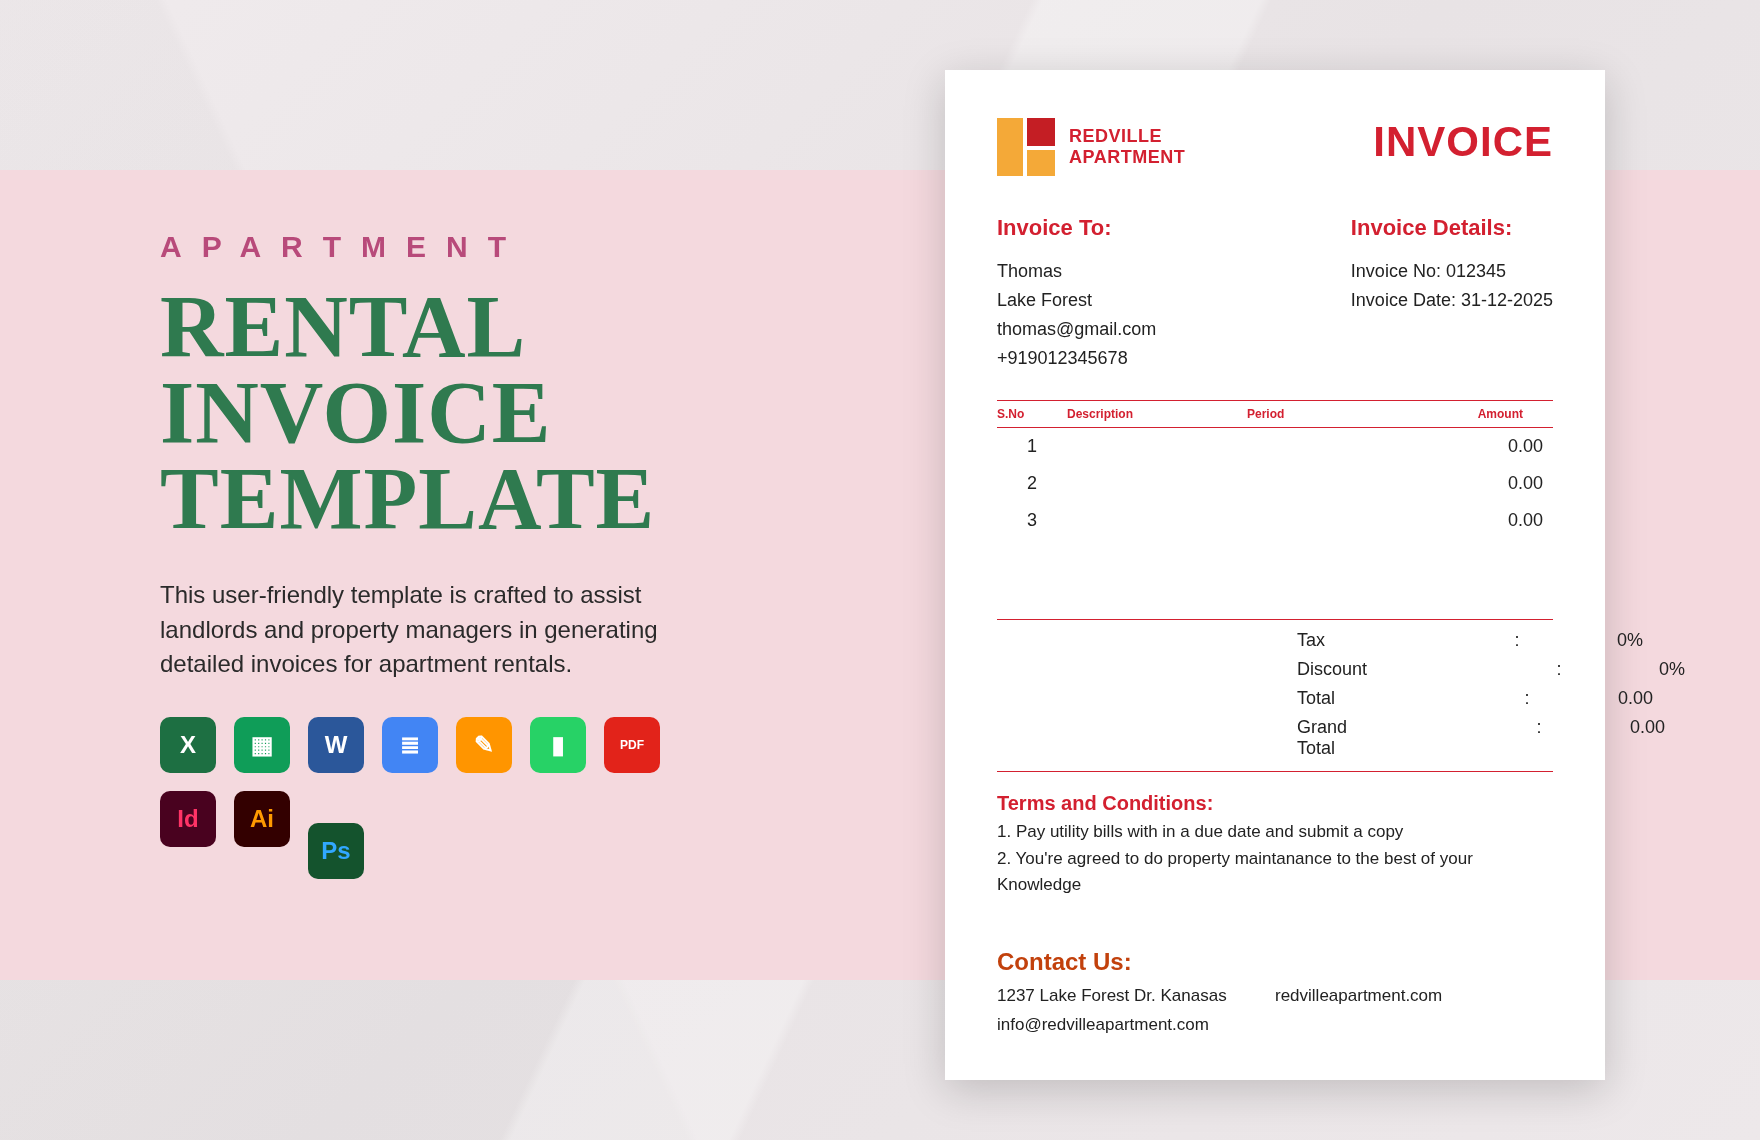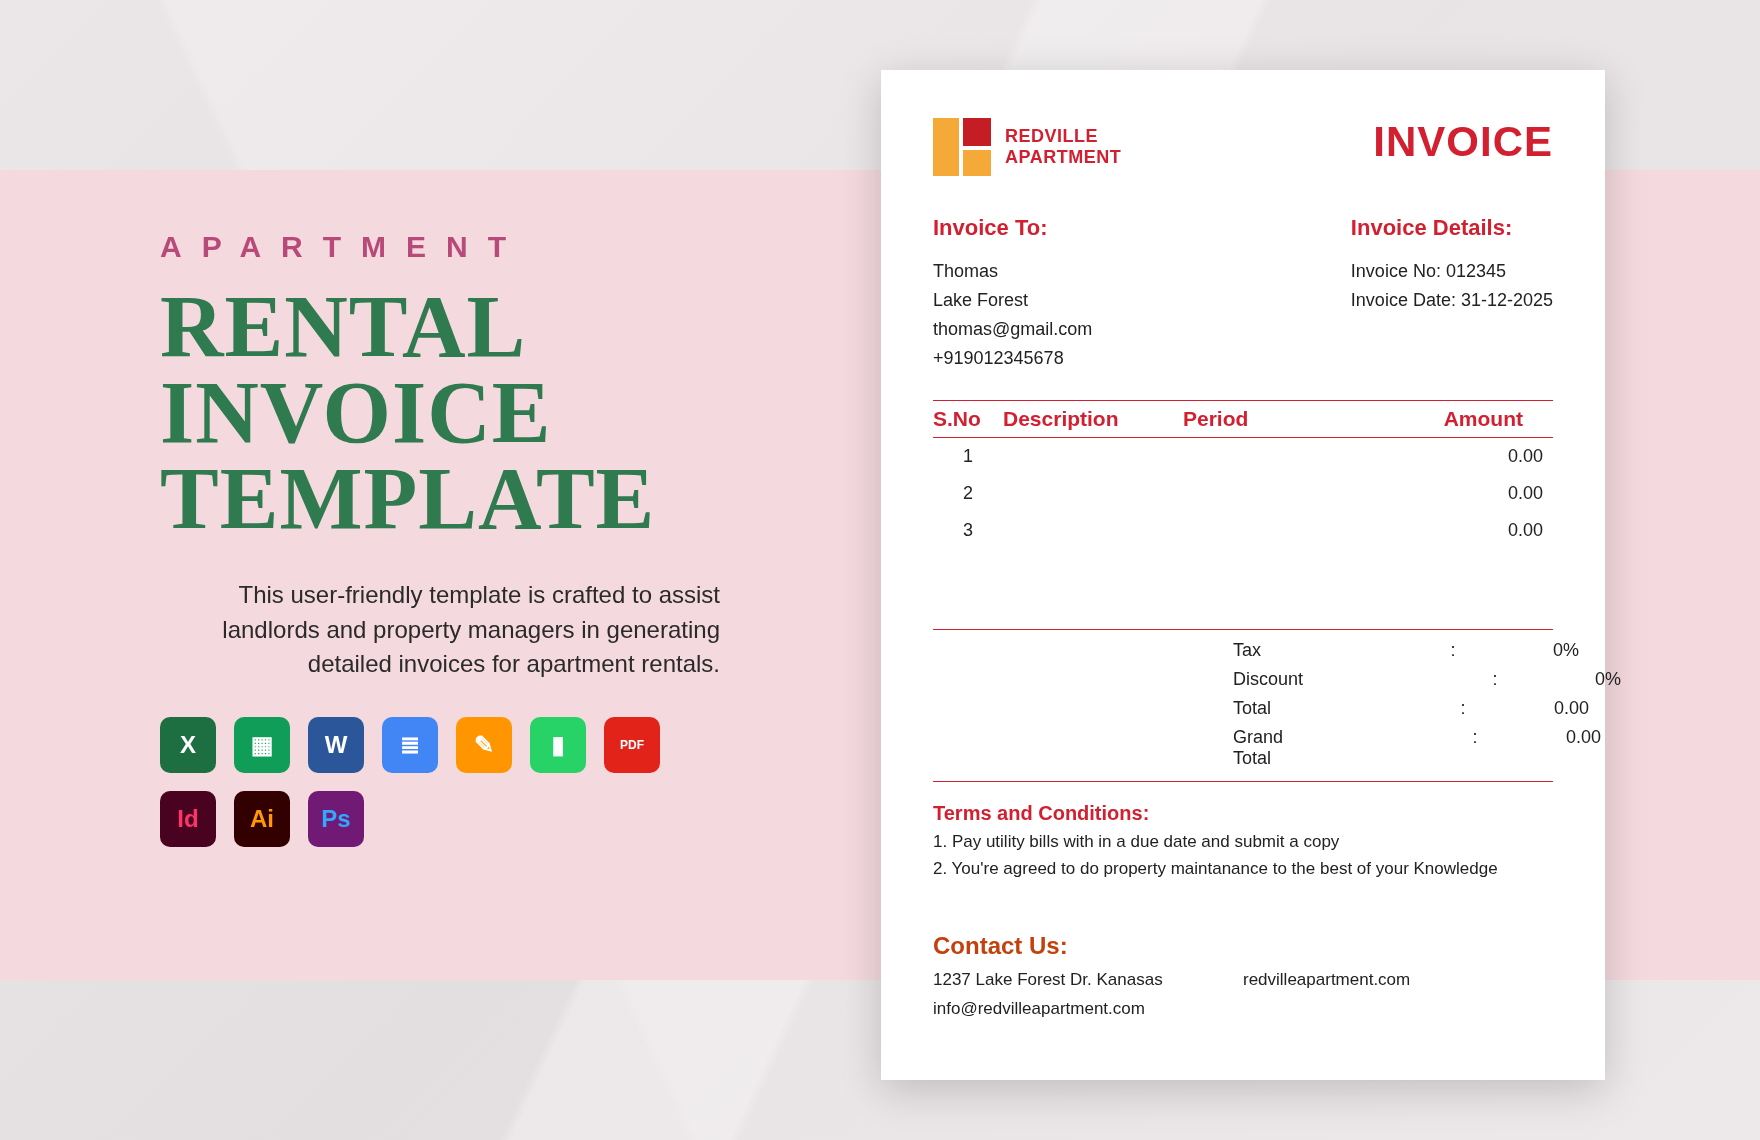--- a/index.html
+++ b/index.html
@@ -46,21 +46,20 @@
     line-height: 0.98;
     color: #2f7a4f;
     letter-spacing: 1px;
     margin-bottom: 35px;
   }
   .description {
     font-size: 24px;
     line-height: 1.45;
     color: #2a2a2a;
     margin-bottom: 35px;
-    text-align: right;
   }
   .icon-row {
     display: flex;
     gap: 18px;
     margin-bottom: 18px;
   }
   .file-icon {
     width: 56px;
     height: 56px;
     border-radius: 10px;
@@ -74,27 +73,27 @@
   }
   .icon-excel { background: #1d6f42; }
   .icon-sheets { background: #0f9d58; }
   .icon-word { background: #2b579a; }
   .icon-docs { background: #4285f4; }
   .icon-pages { background: #ff9500; }
   .icon-numbers { background: #27d266; }
   .icon-pdf { background: #e2231a; }
   .icon-indesign { background: #49021f; color: #ff3366; }
   .icon-illustrator { background: #330000; color: #ff9a00; }
-  .icon-photoshop { background: #701a75; color: #31a8ff; }
+  .icon-photoshop { background: #14532d; color: #31a8ff; margin-top: 32px; }
 
   .invoice-card {
     position: absolute;
     right: 155px;
     top: 70px;
-    width: 724px;
+    width: 660px;
     height: 1010px;
     background: #fff;
     box-shadow: 0 10px 40px rgba(0,0,0,0.18);
     padding: 48px 52px;
   }
   .inv-header {
     display: flex;
     justify-content: space-between;
     align-items: flex-start;
   }
@@ -109,21 +108,21 @@
   .invoice-title { color:#d32030; font-size:42px; font-weight:800; letter-spacing:1px; }
 
   .inv-section { margin-top: 34px; display:flex; justify-content: space-between; }
   .sec-col { font-size:18px; line-height:1.6; color:#222; }
   .sec-head { color:#d32030; font-size:22px; font-weight:700; margin-bottom:12px; }
 
   .inv-table { margin-top: 28px; }
   .tbl-head {
     display:grid;
     grid-template-columns: 70px 180px 140px 1fr;
-    color:#d32030; font-size:21px; font-weight:600;
+    color:#d32030; font-size:12px; font-weight:600;
     border-top:1px solid #d32030;
     border-bottom:1px solid #d32030;
     padding:6px 0;
   }
   .tbl-head .amt { text-align:right; padding-right:30px;}
   .tbl-row {
     display:grid;
     grid-template-columns: 70px 180px 140px 1fr;
     font-size:18px; color:#222;
     padding:8px 0;

